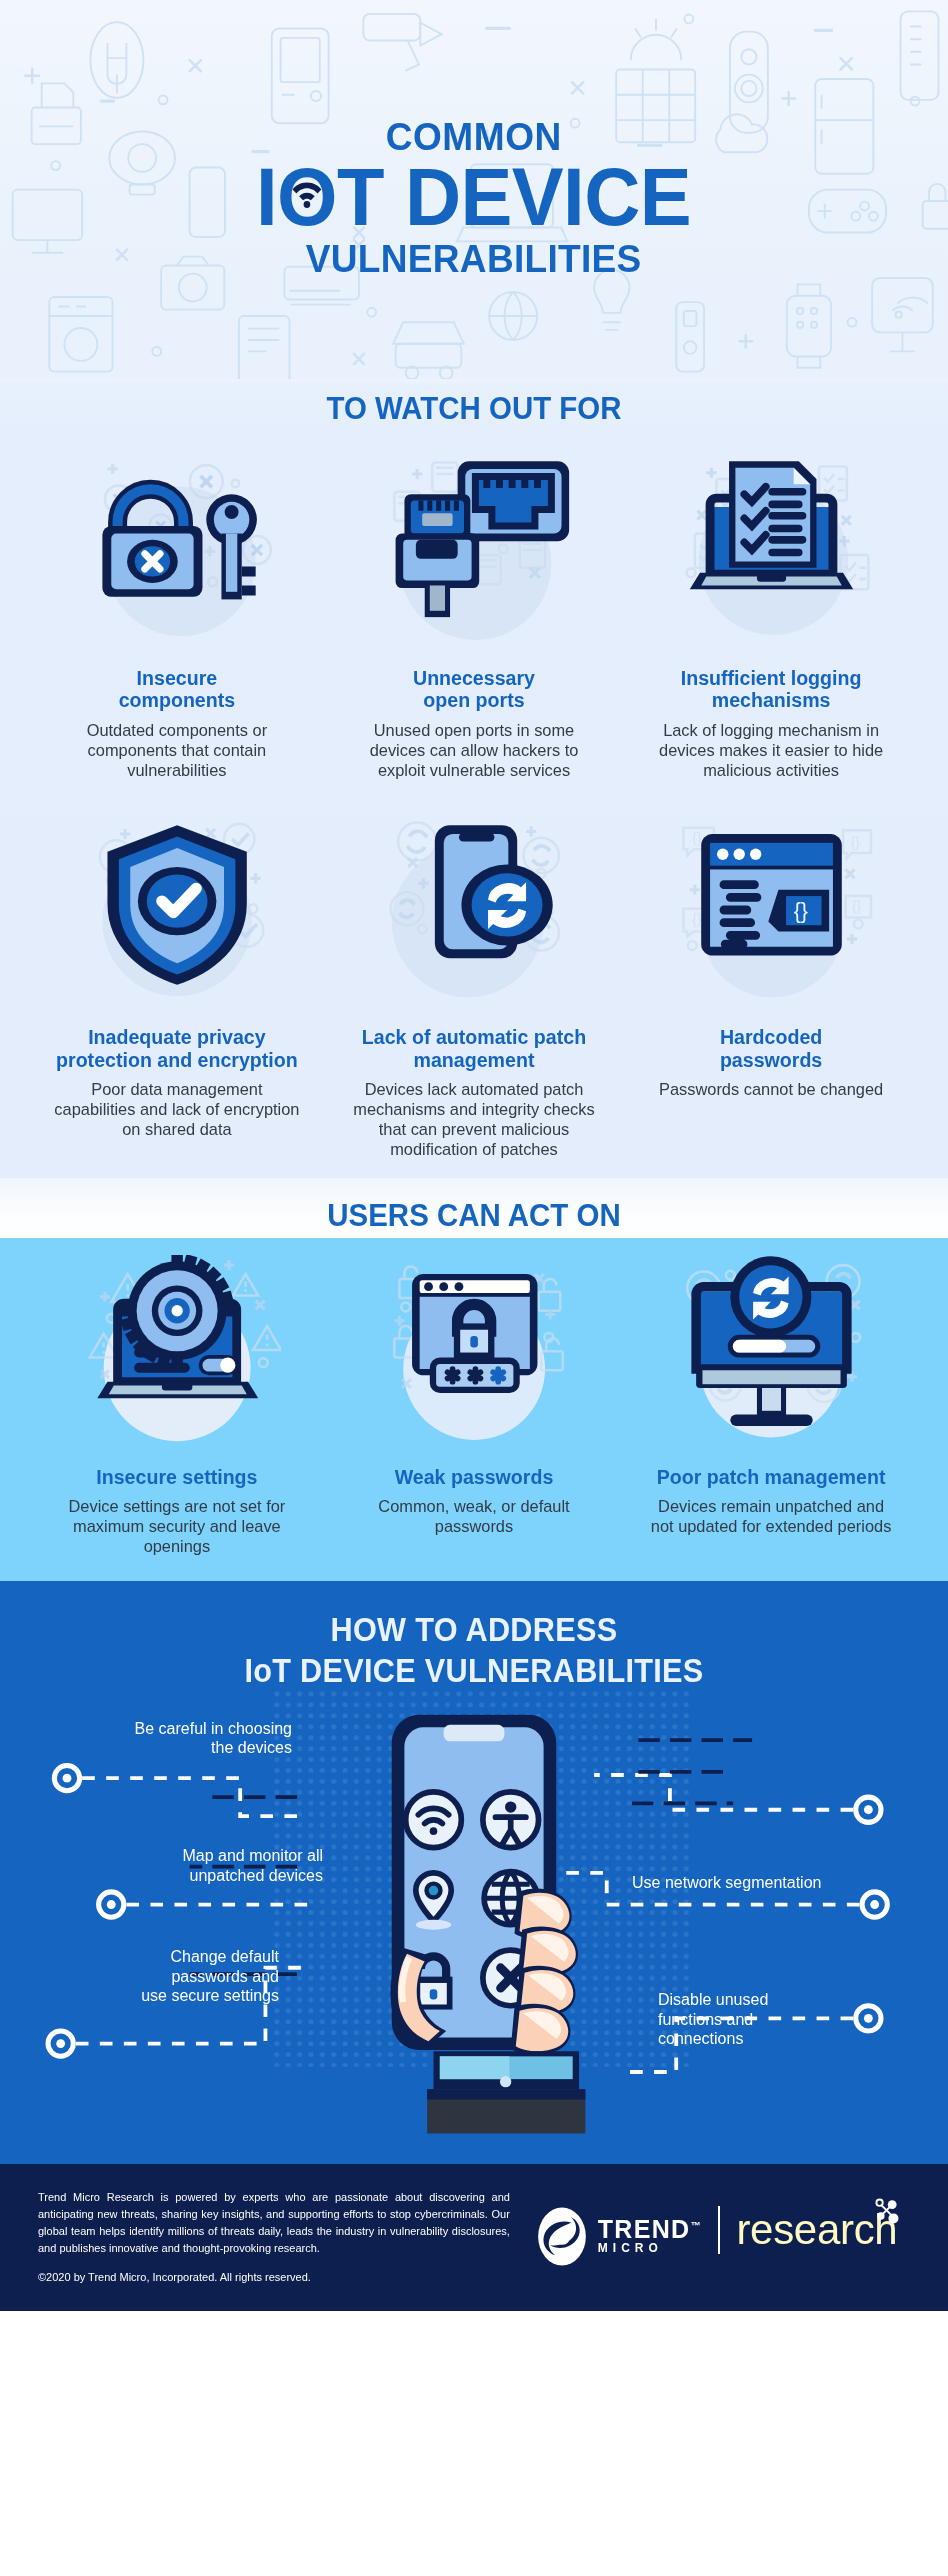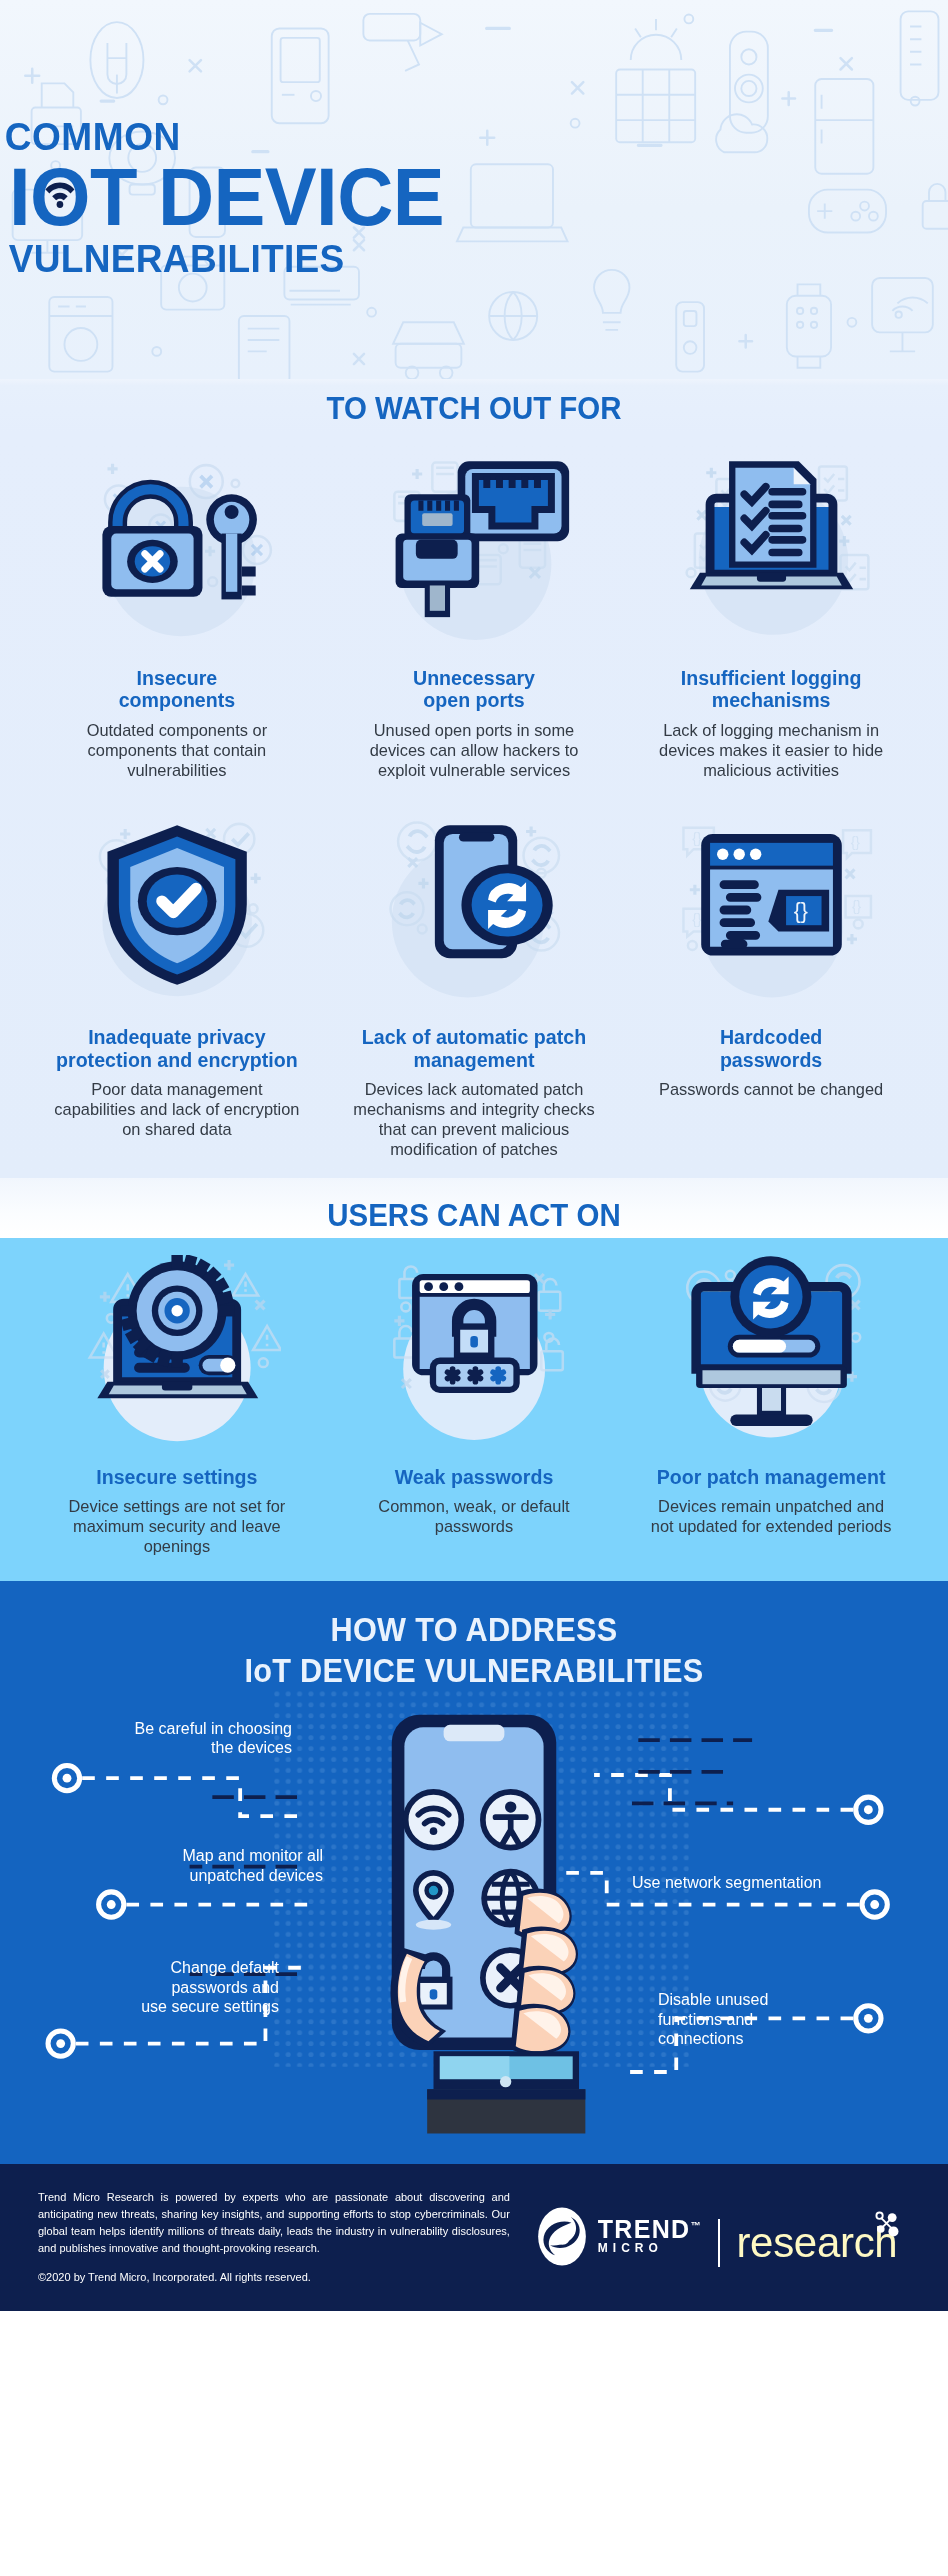--- a/index.html
+++ b/index.html
@@ -15,21 +15,21 @@
   
   .hero {
     position: relative;
     height: 379px;
     background: linear-gradient(180deg, #f2f7fd 0%, #eaf2fb 55%, #e8f1fc 100%);
     overflow: hidden;
   }
   .hero-pattern { position: absolute; inset: 0; opacity: 1; }
   .hero-inner {
     position: relative; z-index: 3;
-    display: flex; flex-direction: column; align-items: flex-start;
+    display: flex; flex-direction: column; align-items: center;
     justify-content: center; height: 100%;
     padding-top: 19px;
   }
   .t-common {
     color: #1565c0; font-weight: bold; font-size: 39px;
     letter-spacing: 0.6px; line-height: 1; text-align: center;
     font-stretch: condensed; transform: scaleX(0.95);
   }
   .t-main {
     color: #1565c0; font-weight: bold; font-size: 81px;
@@ -106,21 +106,21 @@
   .callout.left { text-align: right; }
 
   
   .footer {
     background: #0d1f4e; padding: 25px 38px 28px 38px;
     display: flex; align-items: center; justify-content: space-between;
     gap: 25px;
   }
   .foot-text { color: #ffffff; font-size: 11px; line-height: 1.55; max-width: 500px; text-align: justify; }
   .foot-copy { color: #ffffff; font-size: 11px; margin-top: 14px; }
-  .logo-wrap { display: flex; align-items: flex-end; gap: 16.4px; padding-right: 12.6px; }
+  .logo-wrap { display: flex; align-items: flex-start; gap: 16.4px; padding-right: 12.6px; }
   .logo-divider { width: 1.9px; height: 48px; background: #ffffff; }
   .brand-trend { display: flex; align-items: center; gap: 8.9px; }
   .brand-word { color: #fff; font-weight: bold; font-size: 25px; letter-spacing: 1.3px; line-height: 0.96; }
   .brand-sub { color: #fff; font-weight: bold; font-size: 12px; letter-spacing: 5px; }
   .research-word { color: #fef9c3; font-size: 42px; letter-spacing: -0.3px; margin-top: 44px; }
 </style>
 </head>
 <body>
 
 <div class="page">
@@ -805,21 +805,21 @@
       </svg>
 
       <div class="callout left" style="left:109px; top:16.4px; width:183px;">
         <div>Be careful in choosing</div>
         <div>the devices</div>
       </div>
       <div class="callout left" style="left:133px; top:144px; width:190px;">
         <div>Map and monitor all</div>
         <div>unpatched devices</div>
       </div>
-      <div class="callout left" style="left:70px; top:256px; width:209px;text-align:right;">
+      <div class="callout left" style="left:70px; top:245px; width:209px;text-align:right;">
         <div>Change default</div>
         <div>passwords and</div>
         <div>use secure settings</div>
       </div>
 
       <div class="callout right" style="left:632px; top:171px; width:215px; text-align:left;">
         <div>Use network segmentation</div>
       </div>
       <div class="callout right" style="left:658px; top:288px; width:190px; text-align:left;">
         <div>Disable unused</div>

